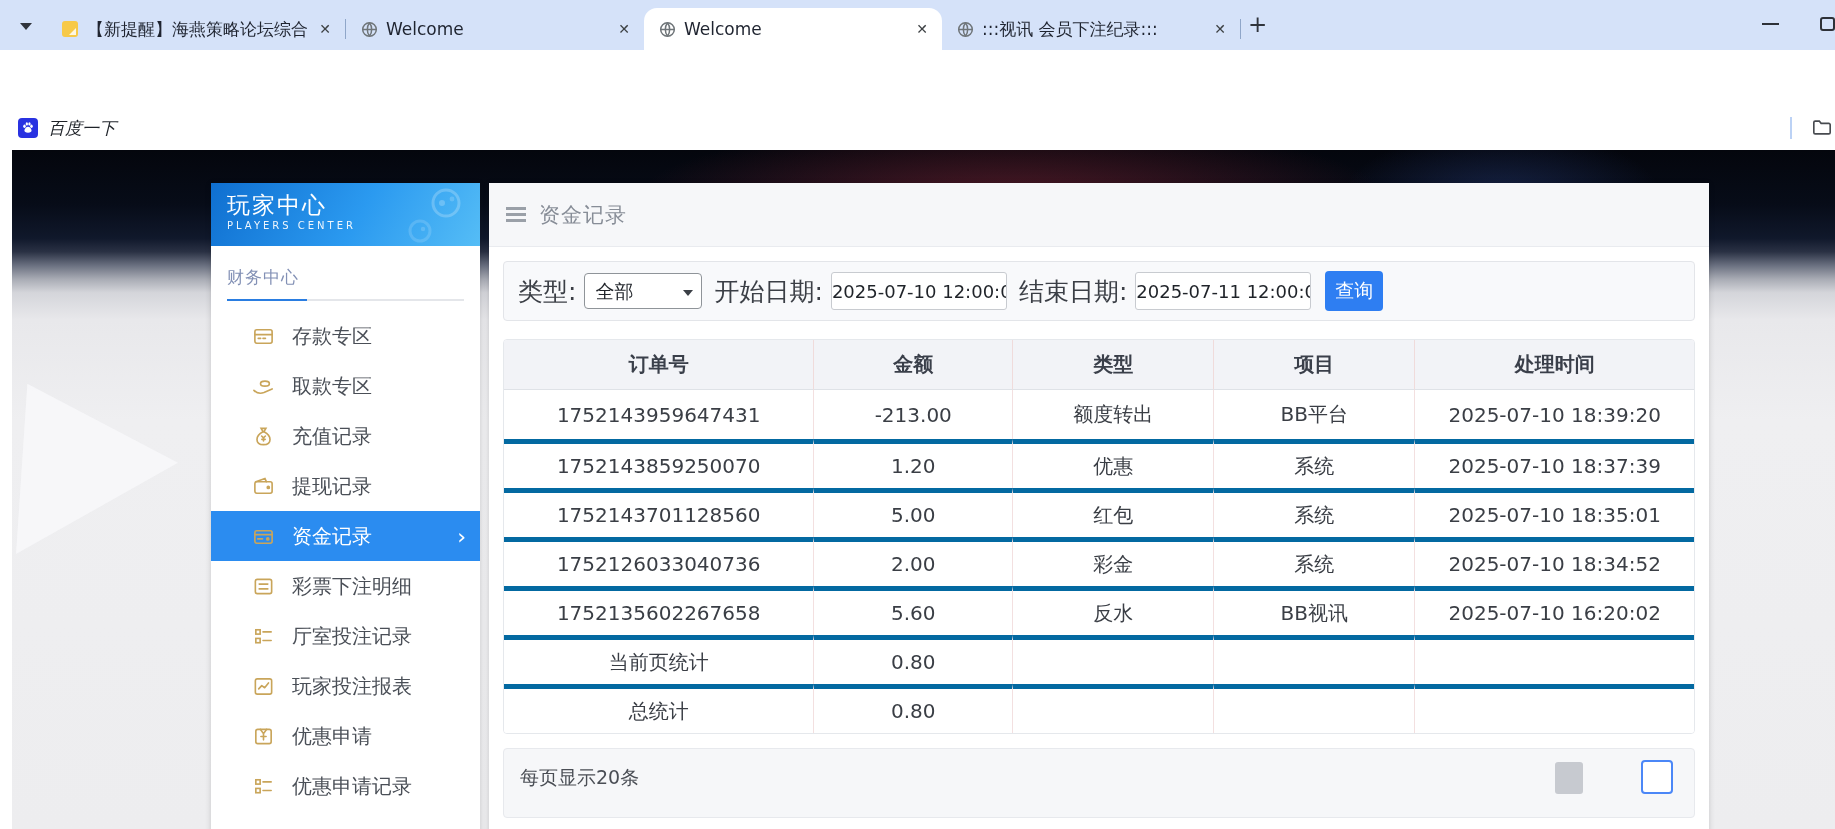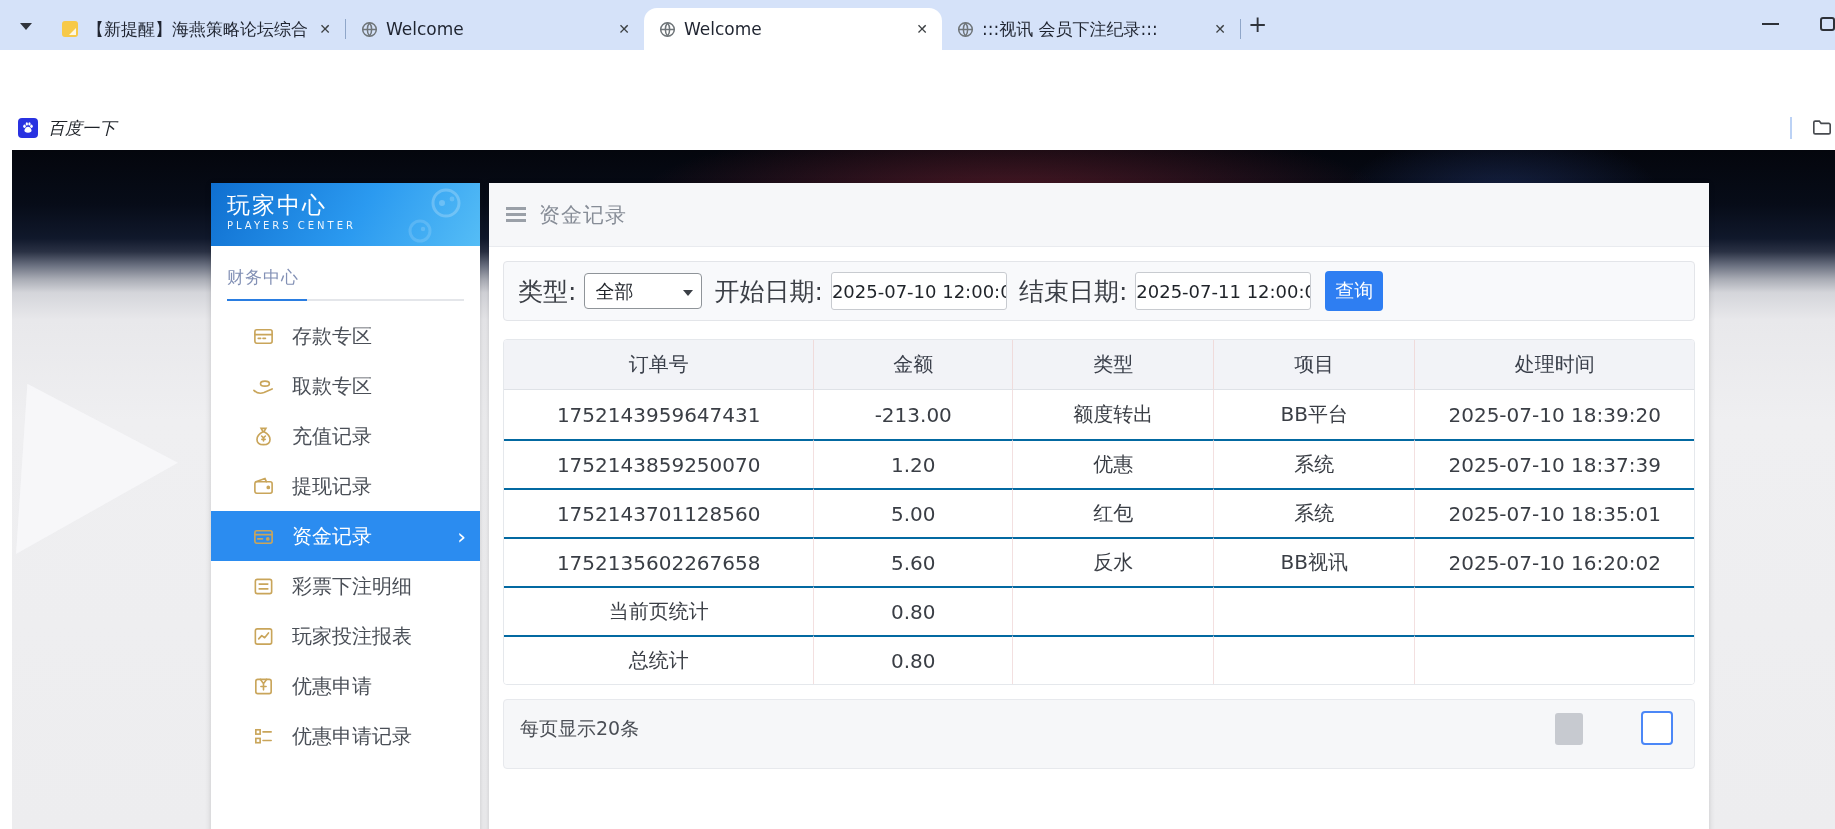--- a/index.html
+++ b/index.html
@@ -69,23 +69,23 @@
 
   .filterbox { margin:14px; height:60px; background:#f8f9fb; border:1px solid #e3e5e9; border-radius:4px; display:flex; align-items:center; padding:0 10px; gap:8px; }
   .flabel { font-size:25px; color:#3b3f46; margin-left:4px; white-space:nowrap; }
   .selwrap { position:relative; }
   .selwrap select { width:118px; height:36px; font-size:19px; border:1px solid #8f9499; border-radius:4px; background:#fff; padding:0 24px 0 10px; appearance:none; -webkit-appearance:none; color:#1f2329; font-family:inherit; }
   .selwrap::after { content:""; position:absolute; right:9px; top:17px; border-left:5px solid transparent; border-right:5px solid transparent; border-top:6px solid #3b3f46; pointer-events:none; }
   .date-input { width:176px; height:38px; border:1px solid #c8cbd0; border-radius:3px; font-size:18px; color:#1f2329; text-align:center; background:#fff; font-family:inherit; }
   .querybtn { width:58px; height:40px; background:#2e7ef2; color:#fff; font-size:19px; border:none; border-radius:4px; margin-left:6px; cursor:pointer; font-family:inherit; }
 
   .datatable { margin:18px 14px 0; width:1192px; border-collapse:separate; border-spacing:0; border:1px solid #e5e8ec; border-radius:4px; overflow:hidden; table-layout:fixed; }
-  .datatable th { height:50px; background:#f2f3f7; font-size:20px; font-weight:400; color:#3a3f4a; border-left:1px solid #f0dbdb; border-bottom:1px solid #dfe2e7; text-align:center; }
+  .datatable th { height:50px; background:#f2f3f7; font-size:20px; font-weight:700; color:#3a3f4a; border-left:1px solid #f0dbdb; border-bottom:1px solid #dfe2e7; text-align:center; }
   .datatable th:first-child { border-left:none; }
-  .datatable td { height:49px; font-size:20px; color:#3a3e45; text-align:center; border-left:1px solid #f3e0e0; border-top:2px solid #0369a1; background:#fff; }
+  .datatable td { height:49px; font-size:20px; color:#3a3e45; text-align:center; border-left:1px solid #f3e0e0; border-top:5px solid #0369a1; background:#fff; }
   .datatable td:first-child { border-left:none; }
   .datatable tr:first-child td { border-top:none; }
   .col-order { width:26%; } .col-amount { width:16.7%; } .col-type { width:16.9%; } .col-item { width:16.9%; } .col-time { width:23.5%; }
 
   .pagebox { margin:14px; height:70px; background:#f6f7f9; border:1px solid #e7e9ed; border-radius:4px; position:relative; padding:16px 0 0 16px; font-size:19px; color:#4a4e55; }
   .pg-gray { position:absolute; right:111px; top:13px; width:28px; height:32px; background:#c7cad0; border-radius:3px; cursor:pointer; }
   .pg-blue { position:absolute; right:21px; top:11px; width:32px; height:34px; background:#fff; border:2px solid #4b87f7; border-radius:4px; cursor:pointer; }
 </style>
 </head>
 <body>
@@ -262,20 +262,31 @@
             <svg width="23" height="23" viewBox="0 0 24 24" fill="none" stroke="#c9a55a" stroke-width="1.7" stroke-linecap="round">
               <rect x="3.5" y="4.5" width="17" height="15" rx="2"></rect>
               <line x1="7.5" y1="9.5" x2="16.5" y2="9.5"></line>
               <line x1="7.5" y1="14.5" x2="16.5" y2="14.5"></line>
             </svg>
           </span>
           <span>彩票下注明细</span>
         </li>
         <li class="sb-item">
           <span class="sb-icon">
+            <svg width="23" height="23" viewBox="0 0 24 24" fill="none" stroke="#c9a55a" stroke-width="1.7" stroke-linecap="round">
+              <rect x="4" y="5" width="4.5" height="4.5"></rect>
+              <line x1="11.5" y1="7.2" x2="20" y2="7.2"></line>
+              <rect x="4" y="14" width="4.5" height="4.5"></rect>
+              <line x1="11.5" y1="16.2" x2="20" y2="16.2"></line>
+            </svg>
+          </span>
+          <span>厅室投注记录</span>
+        </li>
+        <li class="sb-item">
+          <span class="sb-icon">
             <svg width="23" height="23" viewBox="0 0 24 24" fill="none" stroke="#c9a55a" stroke-width="1.7" stroke-linecap="round" stroke-linejoin="round">
               <rect x="3.5" y="4" width="17" height="16" rx="2"></rect>
               <path d="M7 14.5l3.2-3.4 3 2.2 4-5"></path>
             </svg>
           </span>
           <span>玩家投注报表</span>
         </li>
         <li class="sb-item">
           <span class="sb-icon">
             <svg width="23" height="23" viewBox="0 0 24 24" fill="none" stroke="#c9a55a" stroke-width="1.7" stroke-linecap="round">
@@ -350,20 +361,27 @@
             <td>2025-07-10 18:37:39</td>
           </tr>
           <tr>
             <td>1752143701128560</td>
             <td>5.00</td>
             <td>红包</td>
             <td>系统</td>
             <td>2025-07-10 18:35:01</td>
           </tr>
           <tr>
+            <td>1752126033040736</td>
+            <td>2.00</td>
+            <td>彩金</td>
+            <td>系统</td>
+            <td>2025-07-10 18:34:52</td>
+          </tr>
+          <tr>
             <td>1752135602267658</td>
             <td>5.60</td>
             <td>反水</td>
             <td>BB视讯</td>
             <td>2025-07-10 16:20:02</td>
           </tr>
           <tr>
             <td>当前页统计</td>
             <td>0.80</td>
             <td></td>

